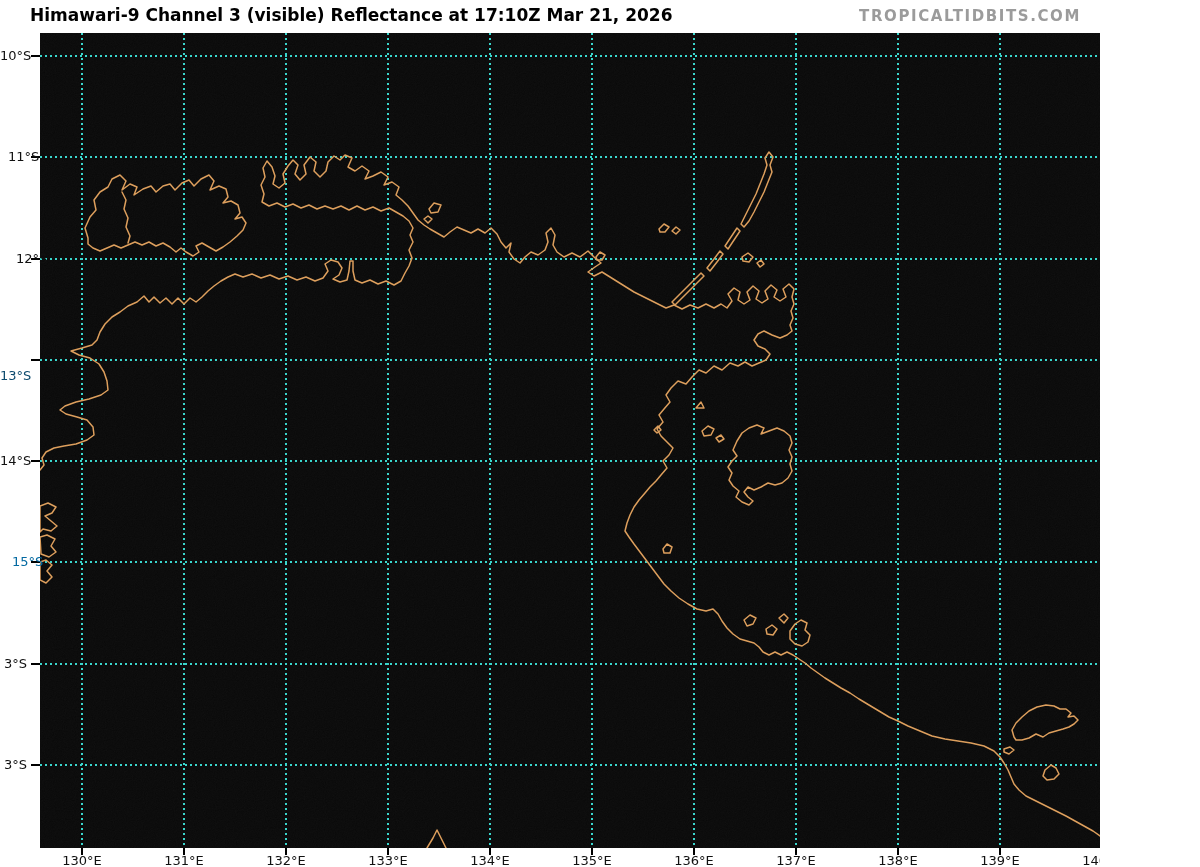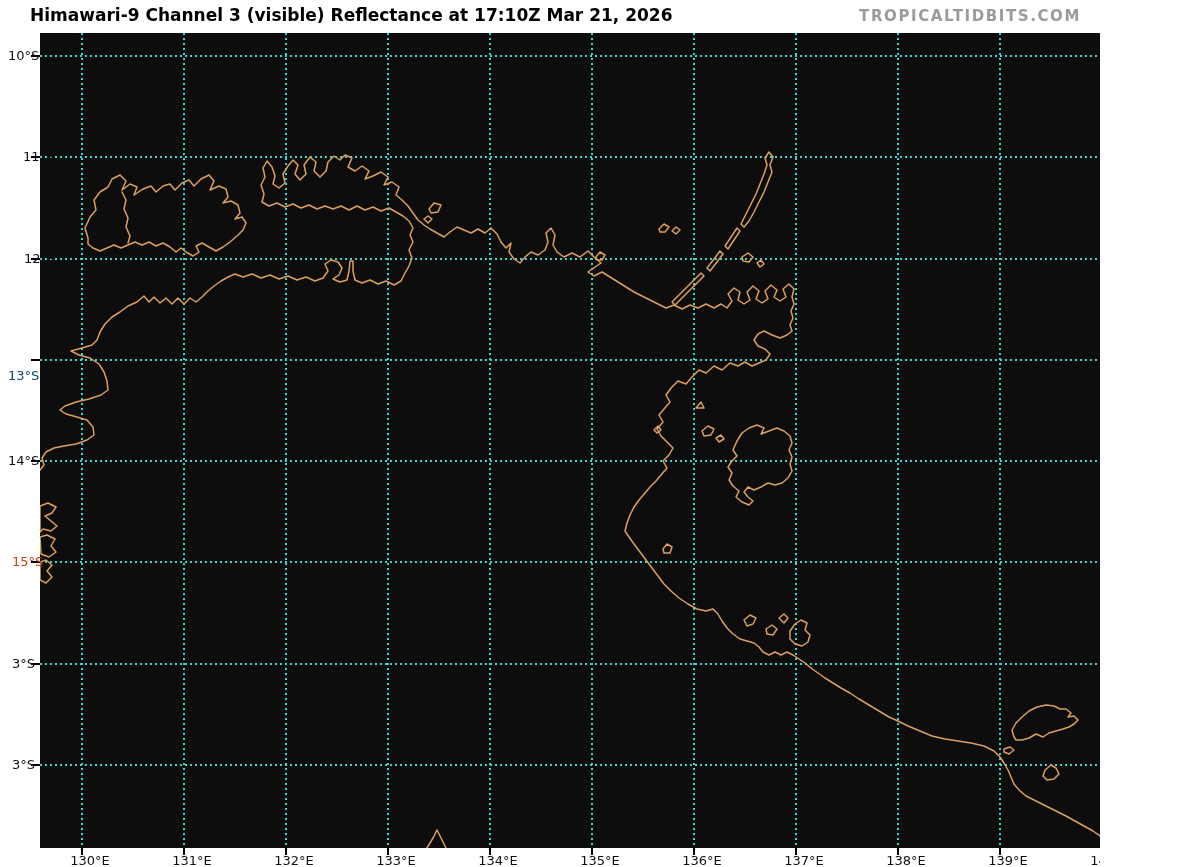--- a/index.html
+++ b/index.html
@@ -3,21 +3,21 @@
 <meta charset="utf-8">
 <style>
   html,body{margin:0;padding:0;background:#fff;}
   #page-root{position:relative;width:1100px;height:867px;background:#ffffff;overflow:hidden;
     font-family:"DejaVu Sans","Liberation Sans",sans-serif;}
   .title{position:absolute;left:30px;top:5px;font-size:17px;font-weight:bold;color:#000;white-space:nowrap;}
   .watermark{position:absolute;right:19px;top:7px;font-size:15px;font-weight:bold;color:#9b9b9b;
     letter-spacing:1.6px;white-space:nowrap;}
   #map{position:absolute;}
   #map-svg{position:absolute;left:0;top:0;display:block;}
-  .axis-label{position:absolute;font-size:13px;color:#111;line-height:16px;pointer-events:none;padding-left:8px;}
+  .axis-label{position:absolute;font-size:13px;color:#111;line-height:16px;pointer-events:none;}
   .lat-label{text-align:right;}
   .lon-label{text-align:center;}
   .tick{position:absolute;background:#000;}
   #axes{position:absolute;left:0;top:0;width:100%;height:100%;pointer-events:none;}
 </style>
 </head>
 <body>
 
 <div id="page-root">
   <div class="title">Himawari-9 Channel 3 (visible) Reflectance at 17:10Z Mar 21, 2026</div>
@@ -86,29 +86,29 @@
           <path d="M 1045 770 L 1051 765 L 1056 768 L 1059 774 L 1054 779 L 1047 780 L 1043 776 Z" fill="none" stroke="#dd9f5d" stroke-width="1.5" stroke-linejoin="round" stroke-linecap="round"></path>
           <path d="M 427 848 L 433 838 L 437 830 L 440 836 L 444 844 L 446 848" fill="none" stroke="#dd9f5d" stroke-width="1.5" stroke-linejoin="round" stroke-linecap="round"></path>
         </g>
     </svg>
   </div>
 
   <div id="axes">
       <div class="tick" style="left: 31px; top: 55px; width: 9px; height: 2px; background: rgb(0, 0, 0);"></div>
       <div class="axis-label lat-label" style="left: 0px; top: 48px; width: 27px; color: rgb(17, 17, 17);">10°S</div>
       <div class="tick" style="left: 31px; top: 156px; width: 9px; height: 2px; background: rgb(0, 0, 0);"></div>
-      <div class="axis-label lat-label" style="left: 15px; top: 149px; width: 27px; color: rgb(17, 17, 17);">11°S</div>
+      <div class="axis-label lat-label" style="left: 8px; top: 149px; width: 27px; color: rgb(17, 17, 17);">11°S</div>
       <div class="tick" style="left: 31px; top: 258px; width: 9px; height: 2px; background: rgb(0, 0, 0);"></div>
       <div class="axis-label lat-label" style="left: 0px; top: 251px; width: 27px; color: rgb(17, 17, 17); margin-left: 16px;">12°S</div>
       <div class="tick" style="left: 31px; top: 359px; width: 9px; height: 2px; background: rgb(0, 0, 0);"></div>
       <div class="axis-label lat-label" style="left: 0px; top: 368px; width: 27px; color: #0c4a6e;">13°S</div>
       <div class="tick" style="left: 31px; top: 460px; width: 9px; height: 2px; background: rgb(0, 0, 0);"></div>
       <div class="axis-label lat-label" style="left: 0px; top: 453px; width: 27px; color: rgb(17, 17, 17);">14°S</div>
       <div class="tick" style="left: 31px; top: 561px; width: 9px; height: 2px; background: rgb(0, 0, 0);"></div>
-      <div class="axis-label lat-label" style="left: 4px; top: 554px; width: 27px; color: #c2410c; text-align: center;">15°S</div>
+      <div class="axis-label lat-label" style="left: 12px; top: 554px; width: 27px; color: #0369a1; text-align: center;">15°S</div>
       <div class="tick" style="left: 31px; top: 663px; width: 9px; height: 2px; background: rgb(0, 0, 0);"></div>
       <div class="axis-label lat-label" style="left: 0px; top: 656px; width: 27px; color: rgb(17, 17, 17);">3°S</div>
       <div class="tick" style="left: 31px; top: 764px; width: 9px; height: 2px; background: rgb(0, 0, 0);"></div>
       <div class="axis-label lat-label" style="left: 0px; top: 757px; width: 27px; color: rgb(17, 17, 17);">3°S</div>
       <div class="tick" style="left: 81px; top: 848px; width: 2px; height: 7px; background: rgb(0, 0, 0);"></div>
       <div class="axis-label lon-label" style="left: 47px; top: 853px; width: 70px; color: rgb(17, 17, 17);">130°E</div>
       <div class="tick" style="left: 183px; top: 848px; width: 2px; height: 7px; background: rgb(0, 0, 0);"></div>
       <div class="axis-label lon-label" style="left: 149px; top: 853px; width: 70px; color: rgb(17, 17, 17);">131°E</div>
       <div class="tick" style="left: 285px; top: 848px; width: 2px; height: 7px; background: rgb(0, 0, 0);"></div>
       <div class="axis-label lon-label" style="left: 251px; top: 853px; width: 70px; color: rgb(17, 17, 17);">132°E</div>

